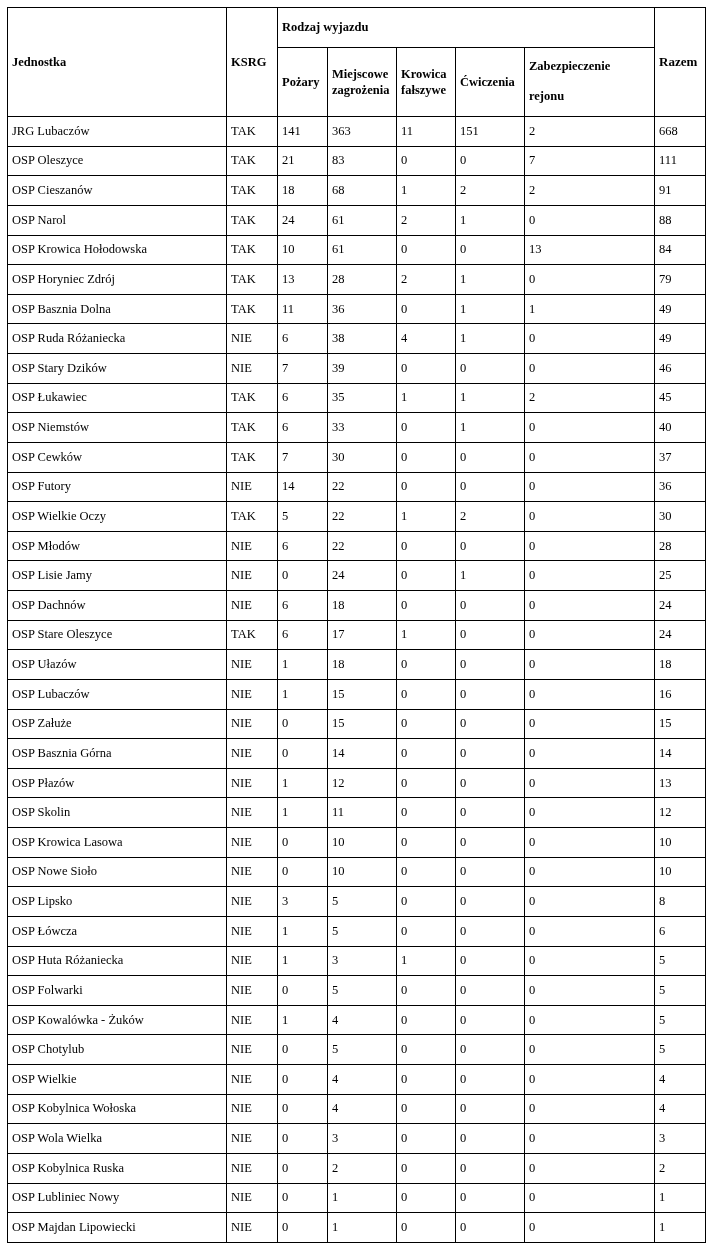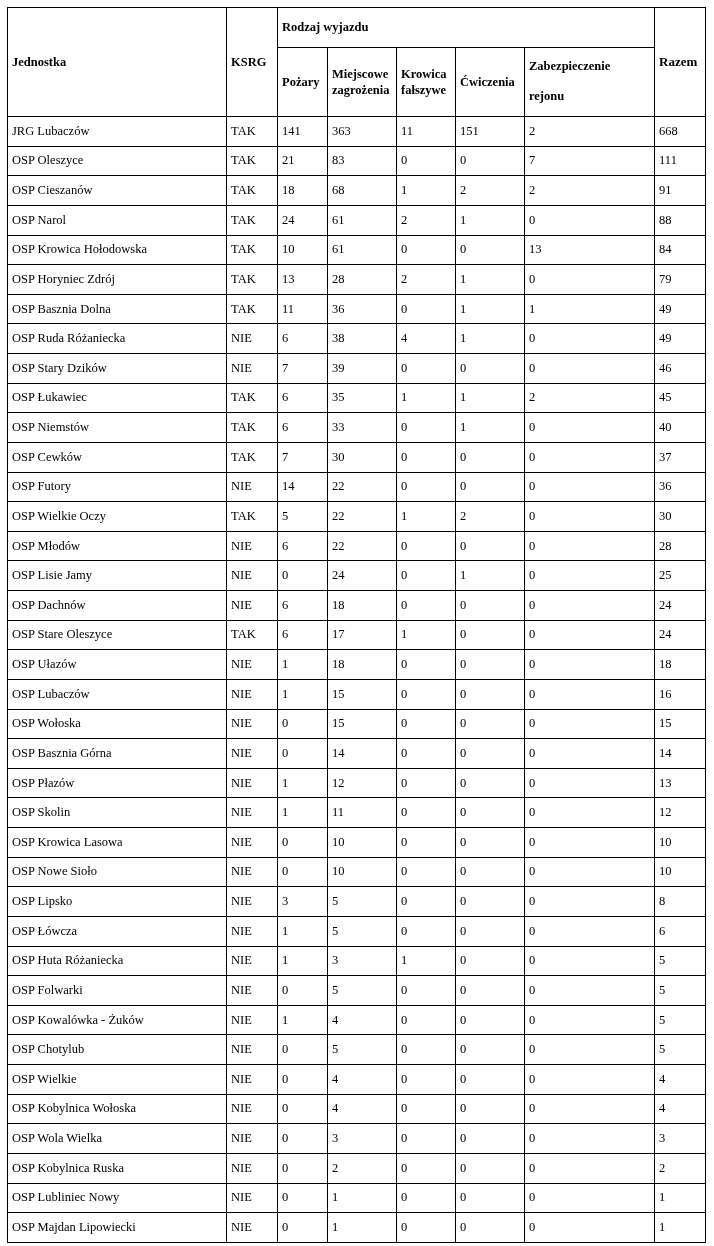--- a/index.html
+++ b/index.html
@@ -265,21 +265,21 @@
         <td>OSP Lubaczów</td>
         <td>NIE</td>
         <td>1</td>
         <td>15</td>
         <td>0</td>
         <td>0</td>
         <td>0</td>
         <td>16</td>
       </tr>
       <tr>
-        <td>OSP Wołoska</td>
+        <td>OSP Załuże</td>
         <td>NIE</td>
         <td>0</td>
         <td>15</td>
         <td>0</td>
         <td>0</td>
         <td>0</td>
         <td>15</td>
       </tr>
       <tr>
         <td>OSP Basznia Górna</td>

